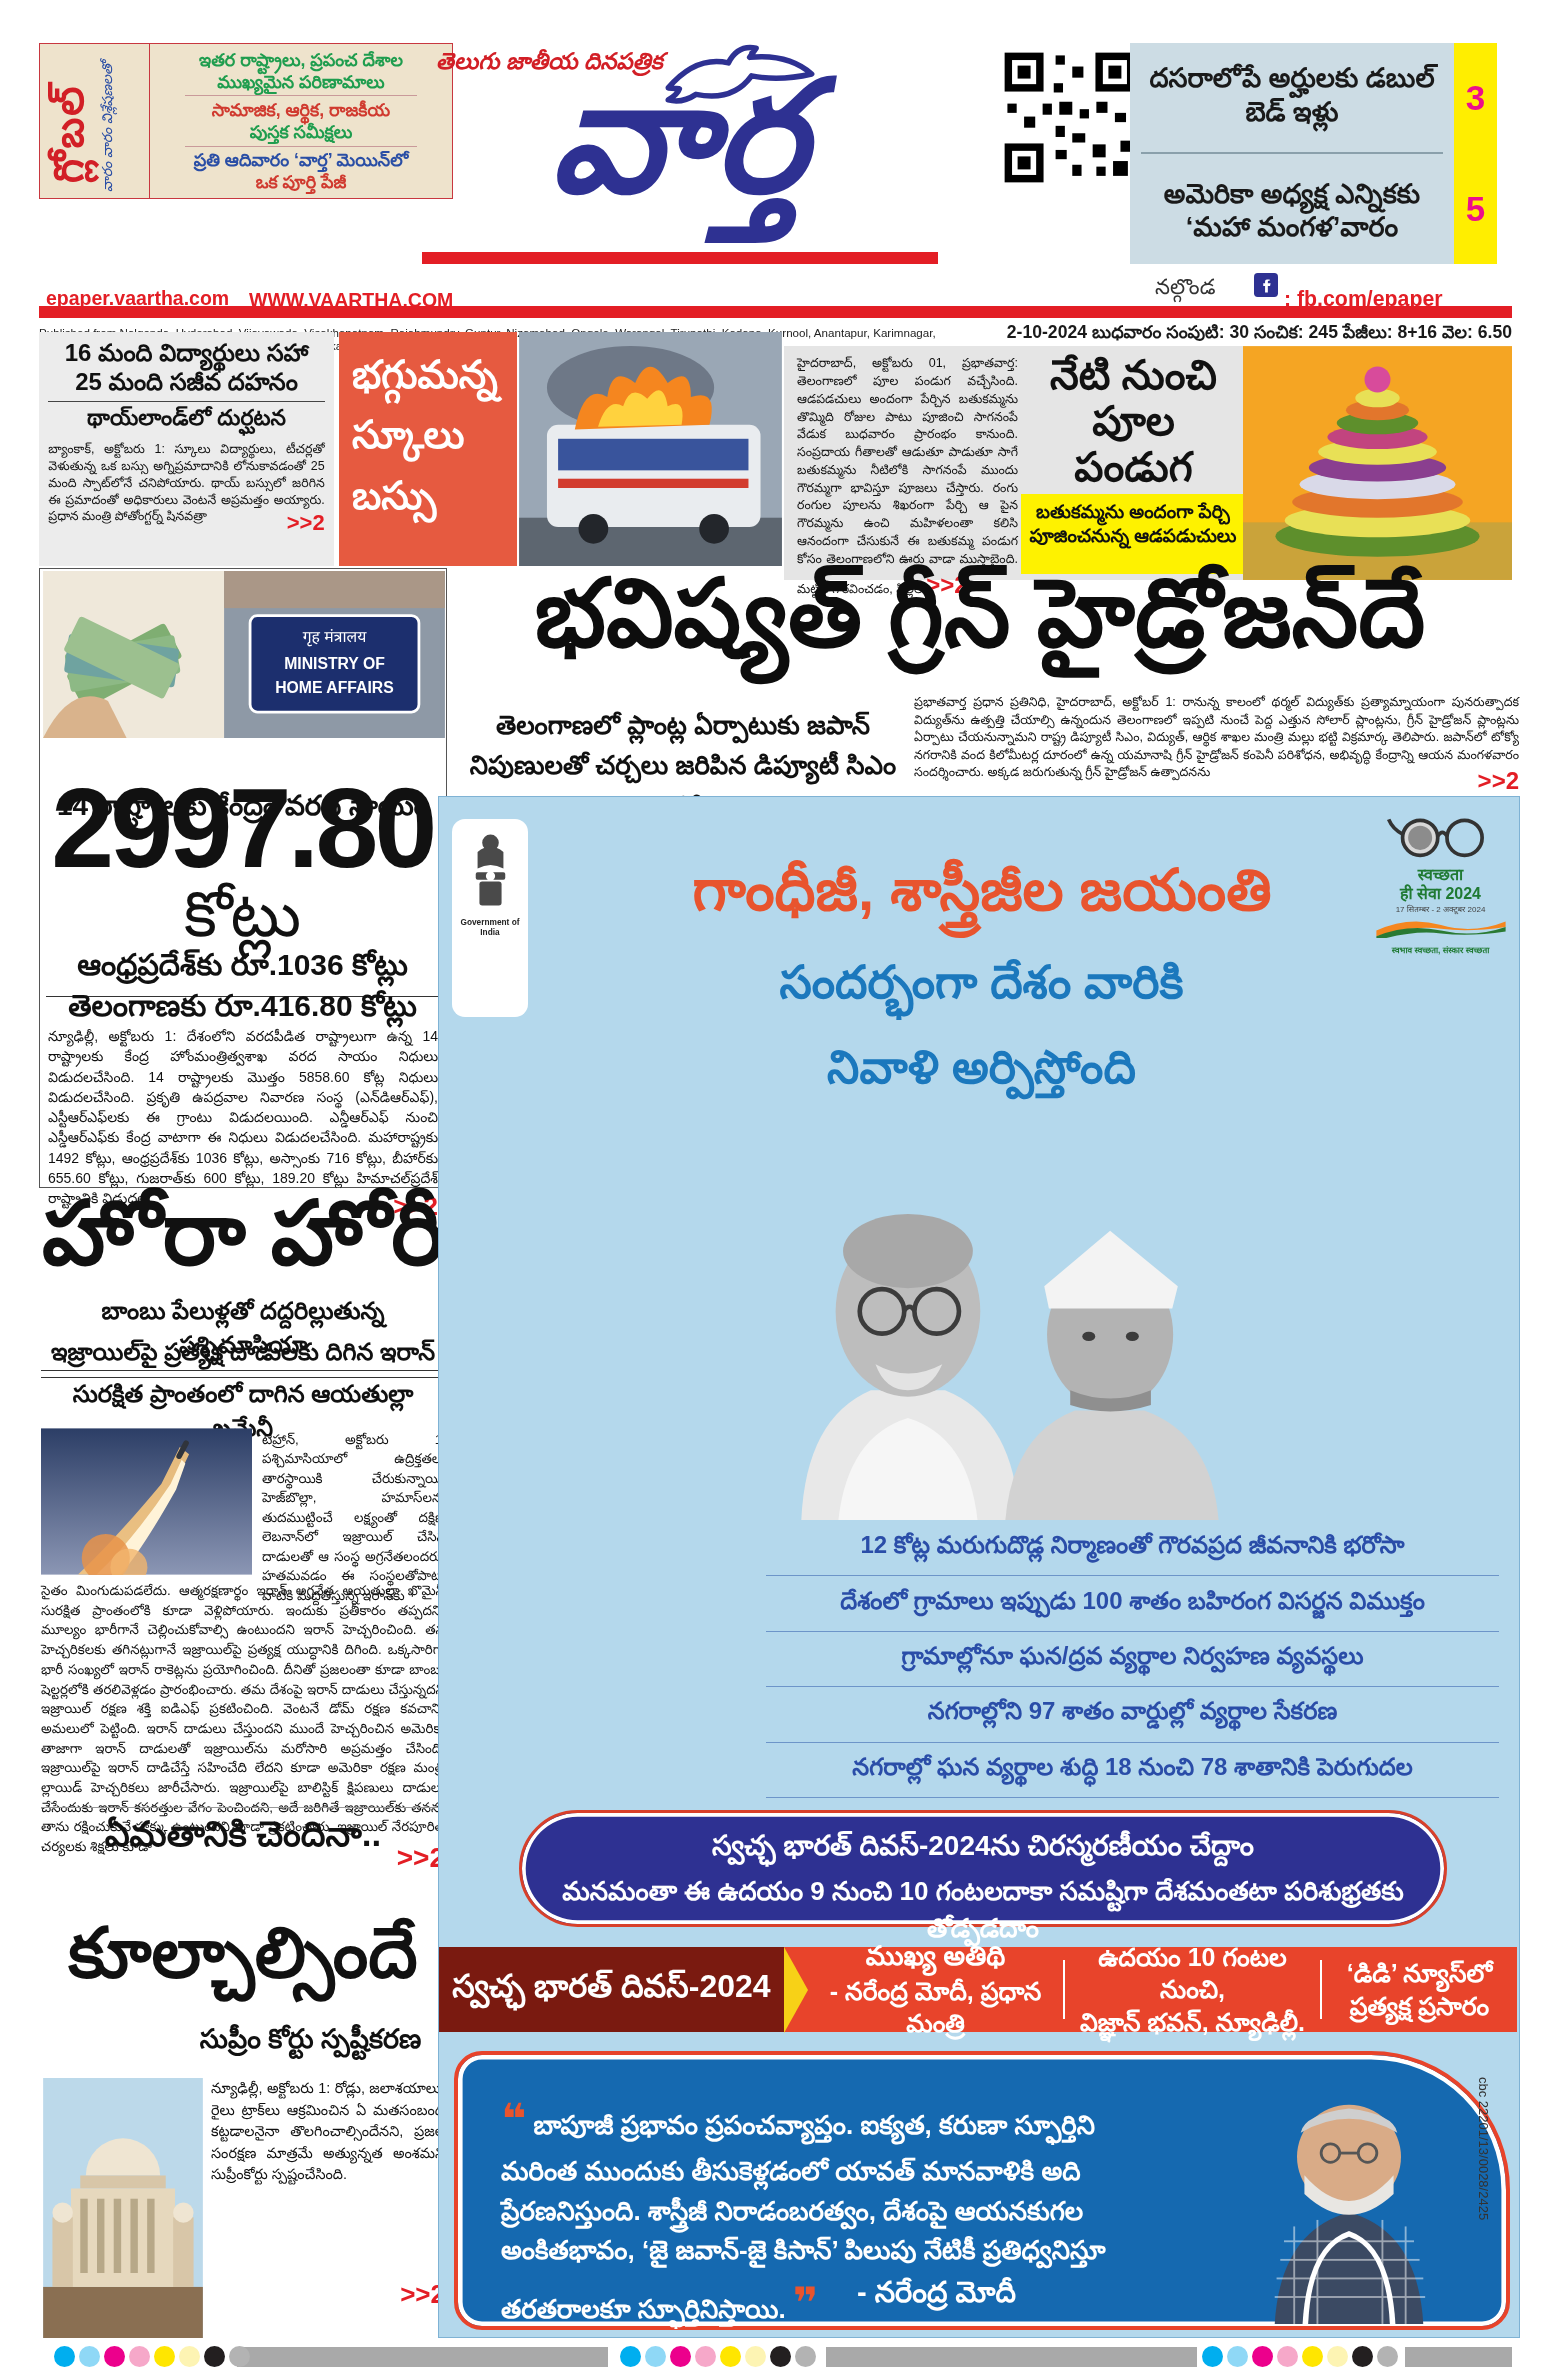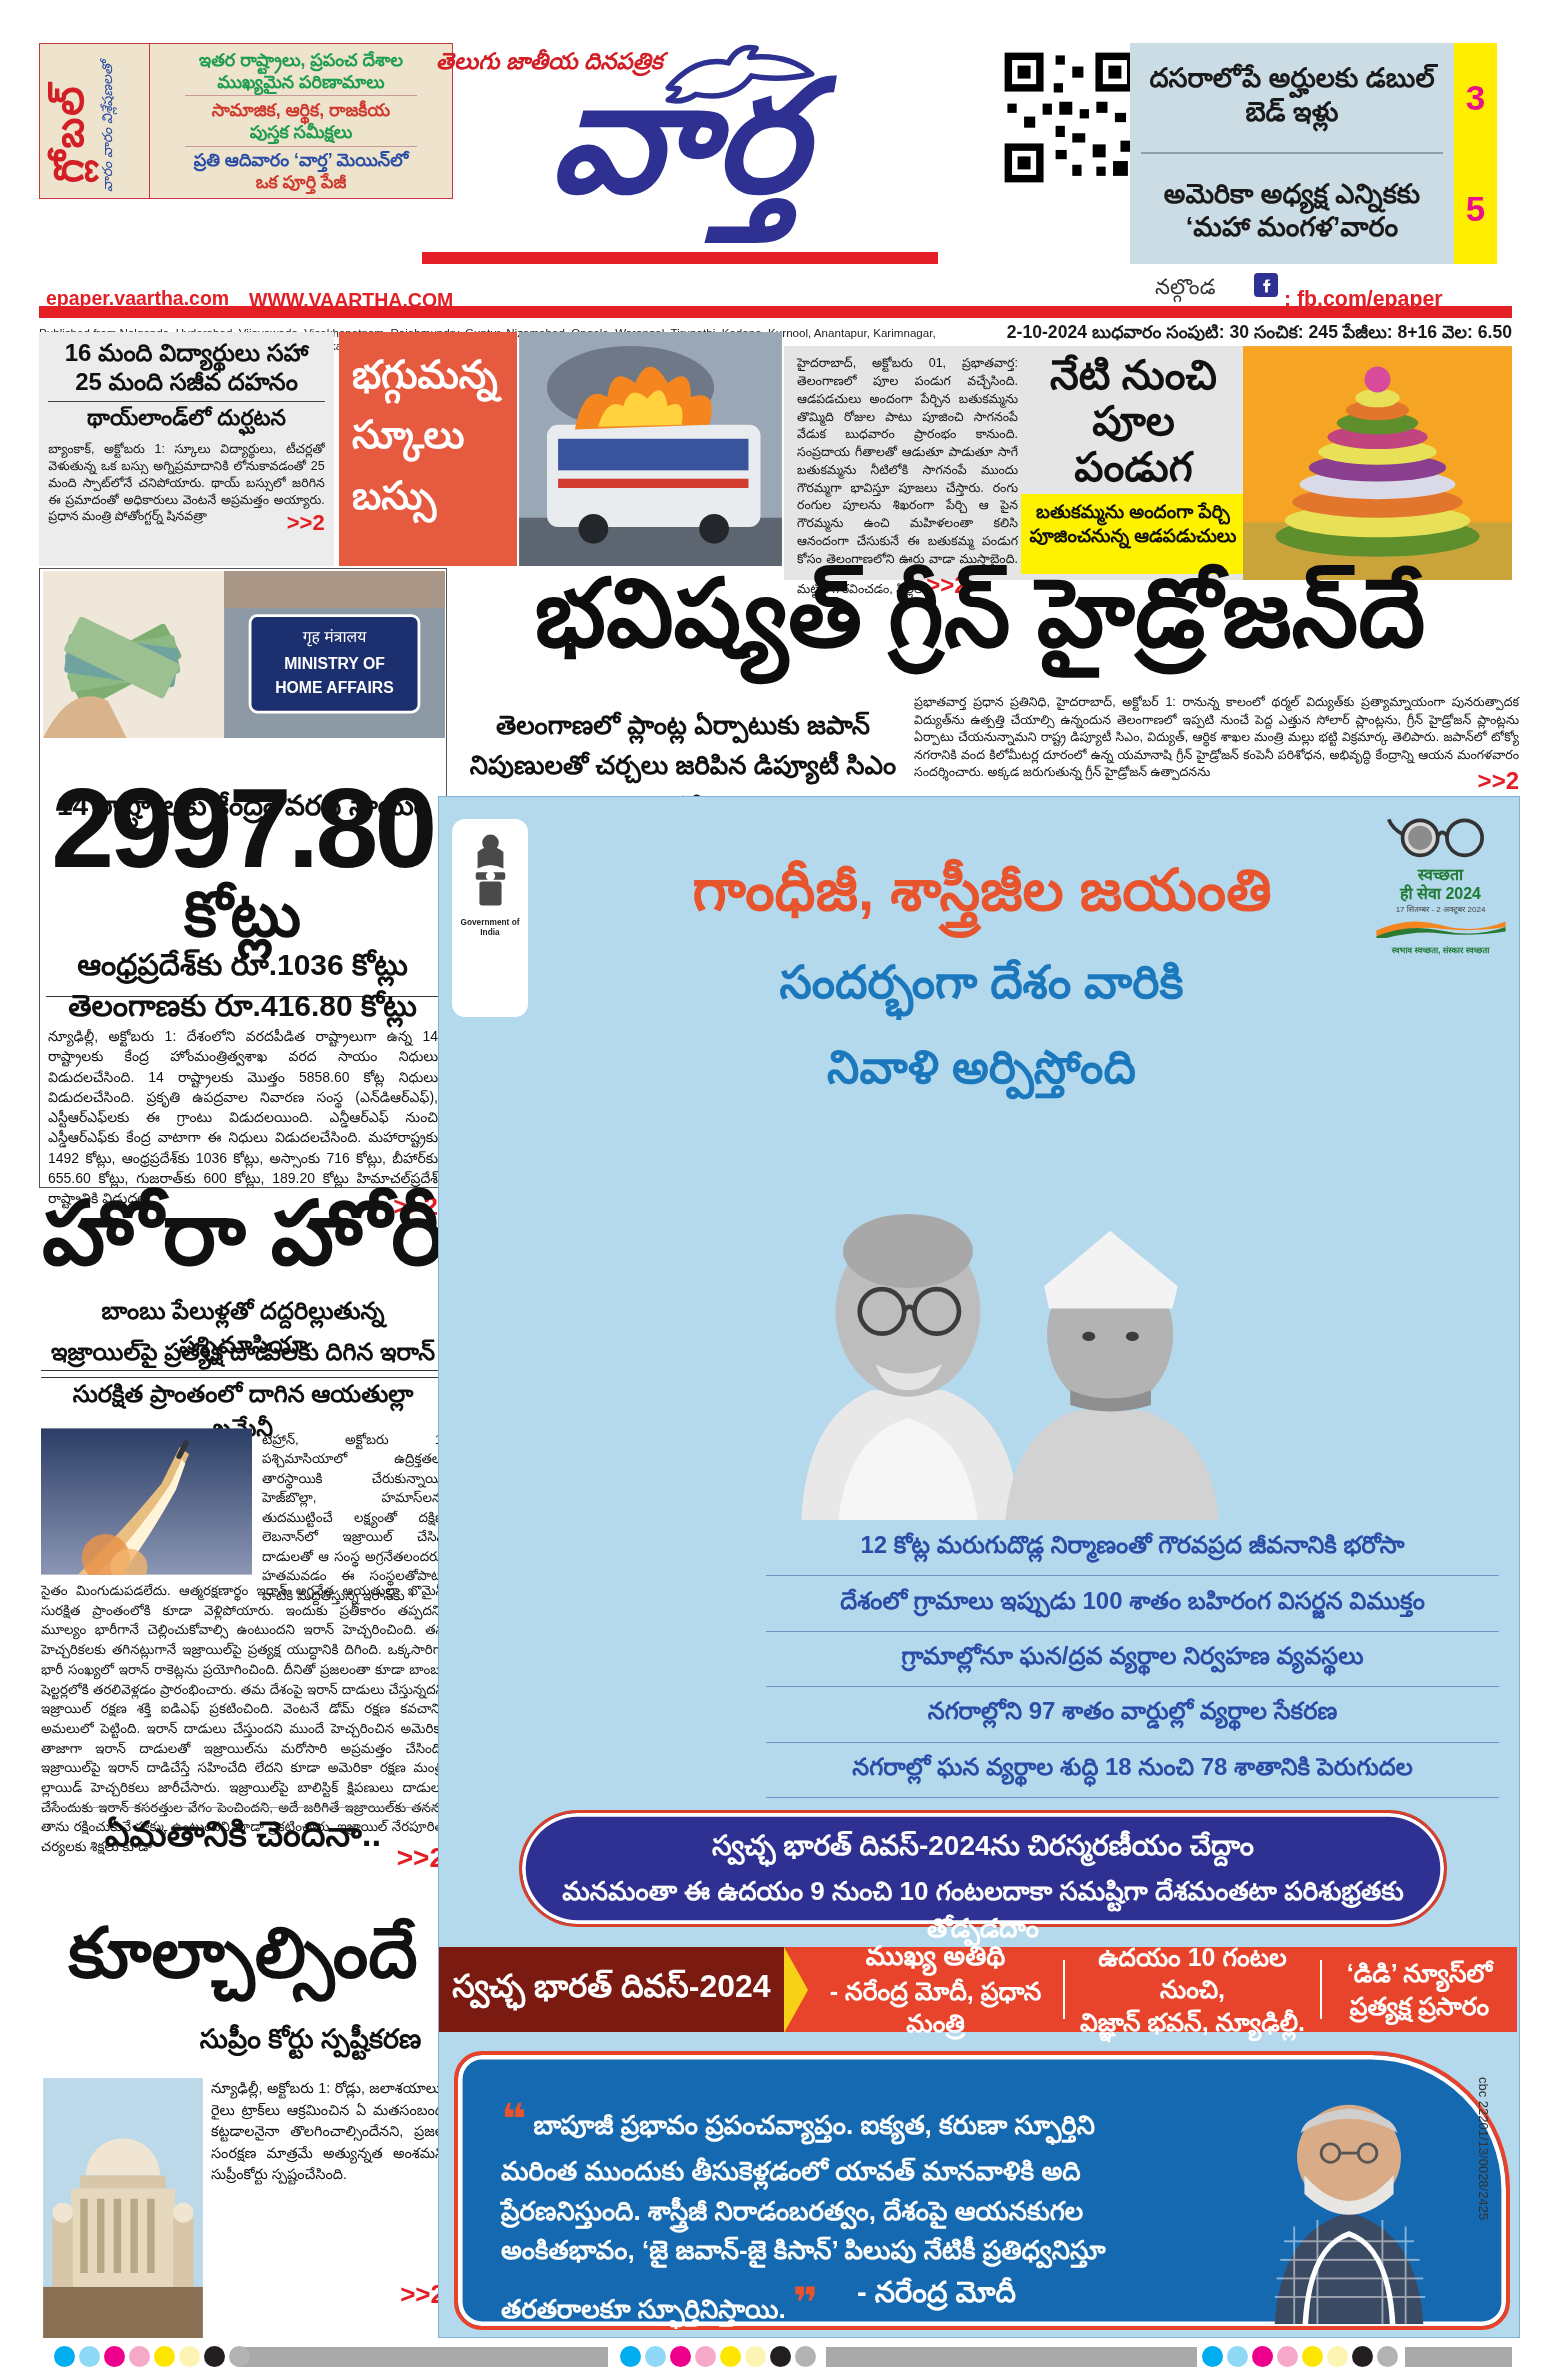--- a/index.html
+++ b/index.html
@@ -47,21 +47,21 @@
   #flowcap{position:absolute;left:237px;top:148px;width:224px;height:80px;background:#fef200;
       font-size:18.6px;font-weight:bold;text-align:center;line-height:1.3;padding-top:5.6px;box-sizing:border-box;}
   
   #hydhead{left:442px;top:564px;width:1076px;font-size:95px;font-weight:900;line-height:1.05;text-align:center;color:#0d0d0d;}
   #hydsub{left:451px;top:705px;width:464px;font-size:26px;font-weight:bold;text-align:center;line-height:1.55;}
   #hydbody{left:914px;top:694px;width:605px;font-size:12.5px;line-height:1.4;}
   
   #floodswrap{left:39px;top:568px;width:408px;height:620px;border:0.9px solid #555;box-sizing:border-box;}
   #floodkick{left:46px;top:742px;width:393px;font-size:28px;font-weight:900;text-align:center;margin-top:48px;}
   #floodamt{left:46px;top:772px;width:393px;font-size:113px;font-weight:900;letter-spacing:-3.7px;text-align:center;line-height:1;}
-  #floodunit{left:46px;top:883px;width:393px;font-size:63px;font-weight:700;text-align:center;line-height:1;}
+  #floodunit{left:46px;top:883px;width:393px;font-size:63px;font-weight:400;text-align:center;line-height:1;}
   #floodsub1{left:46px;top:948px;width:393px;font-size:30px;font-weight:bold;text-align:center;border-bottom:1.9px solid #333;padding-bottom:7.4px;}
   #floodsub2{left:46px;top:989px;width:393px;font-size:30px;font-weight:bold;text-align:center;}
   #floodbody{left:48px;top:1026px;width:390px;font-size:14px;line-height:1.45;}
   #warhead{left:39px;top:1189px;width:408px;font-size:89px;font-weight:900;text-align:center;line-height:1;}
   .warsub{left:41px;width:404px;font-size:24px;font-weight:bold;text-align:center;padding-bottom:4.6px;}
   #warbodycol{left:262px;top:1430px;width:184px;font-size:13.4px;line-height:1.45;}
   #warbodyfull{left:41px;top:1581px;width:404px;font-size:13.4px;line-height:1.47;}
   #warrule{left:41px;top:1807px;width:404px;border-top:0.9px solid #999;}
   #courtkick{left:39px;top:1814px;width:408px;font-size:35px;font-weight:900;text-align:center;}
   #courth1{left:39px;top:1855px;width:408px;font-size:58px;font-weight:900;text-align:center;line-height:1;}

